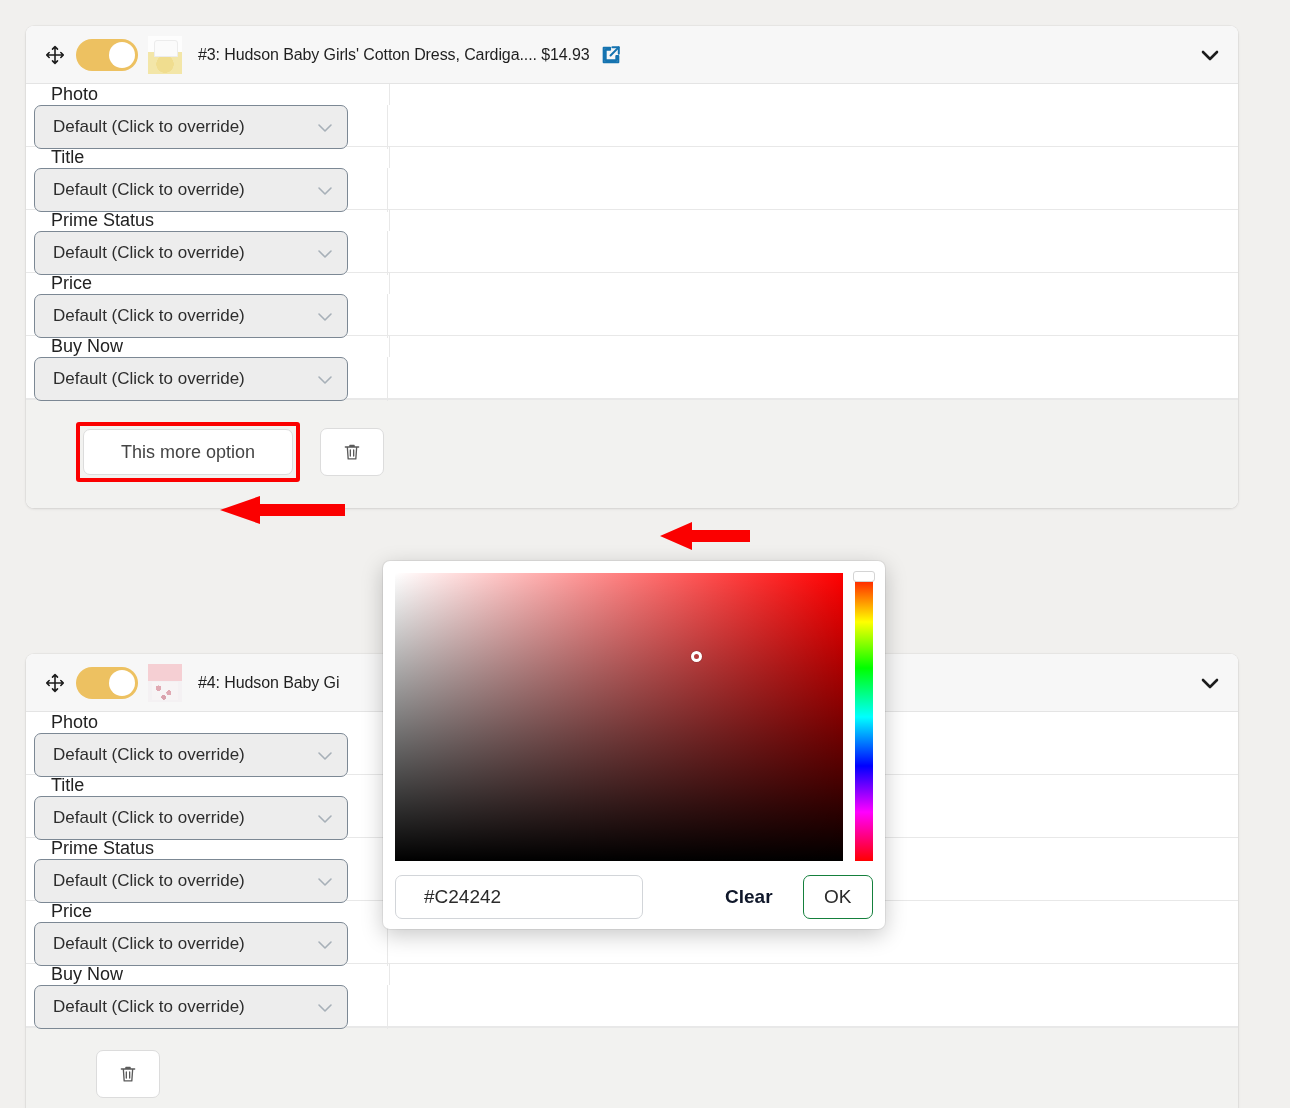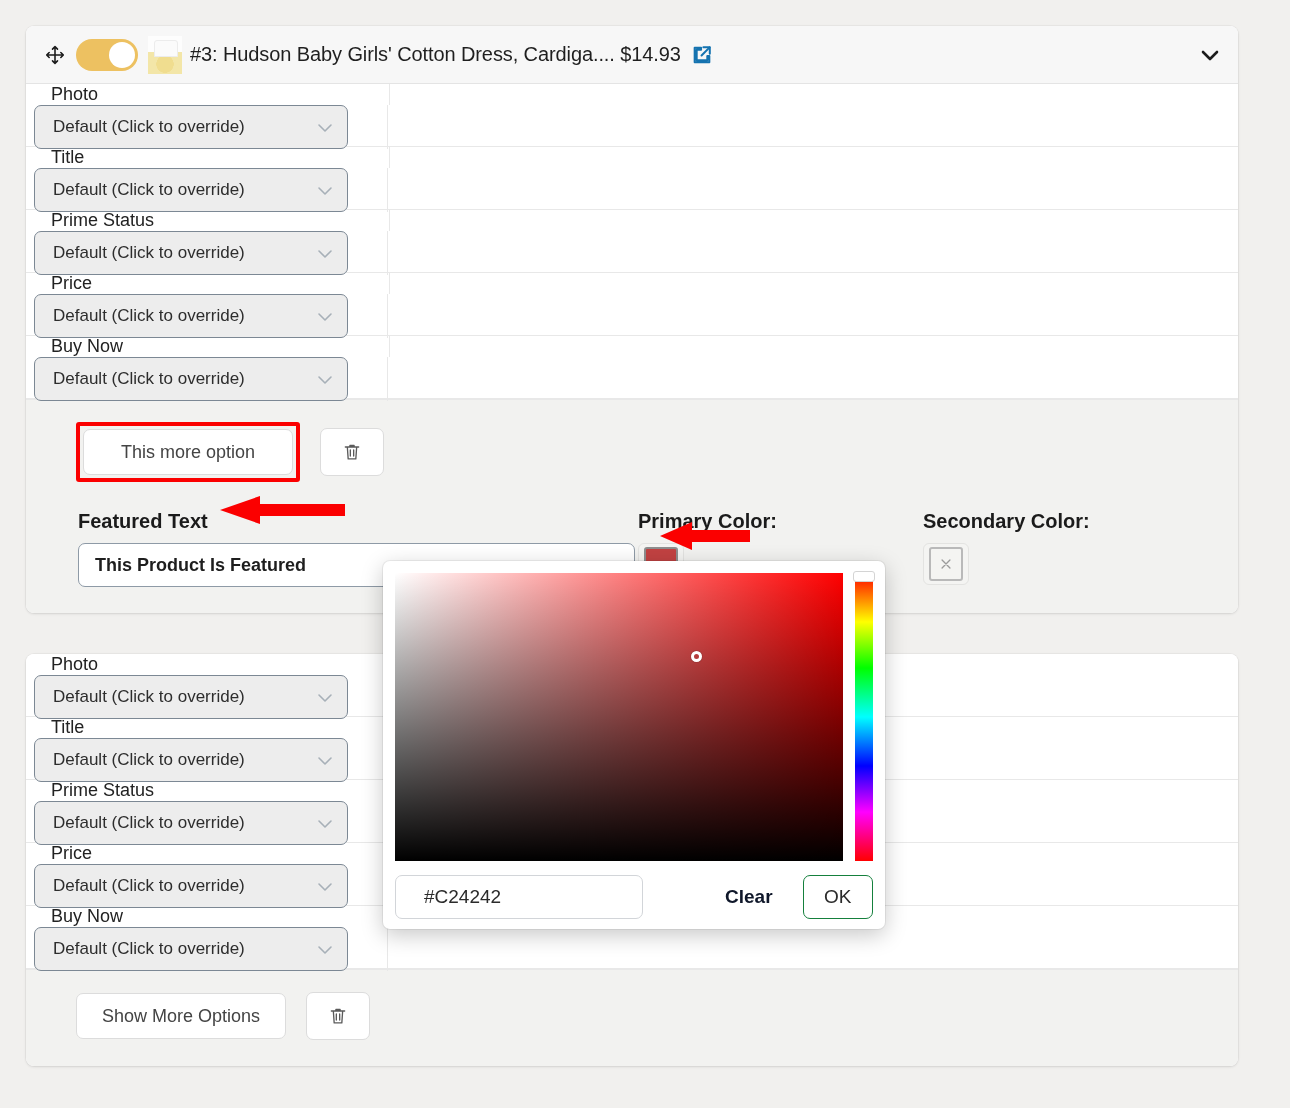--- a/index.html
+++ b/index.html
@@ -94,22 +94,22 @@
     content: "";
     position: absolute;
     left: 4px; top: 18px; width: 26px; height: 18px;
     background:
       radial-gradient(circle at 25% 35%, #e0a9b3 0 12%, transparent 13%),
       radial-gradient(circle at 65% 60%, #e0a9b3 0 12%, transparent 13%),
       radial-gradient(circle at 45% 85%, #d9a2ad 0 11%, transparent 12%),
       #f7f4f5;
   }
   .header-title {
-    margin-left: 8px;
-    font-size: 20px;
+    margin-left: 16px;
+    font-size: 16px;
     color: #1f1f1f;
     letter-spacing: -0.1px;
     white-space: nowrap;
     overflow: hidden;
   }
   .ext-link {
     margin-left: 10px;
     flex: 0 0 auto;
     width: 22px;
     height: 22px;
@@ -490,51 +490,43 @@
         <span class="highlight-box">
           <button class="plain-btn">This more option</button>
         </span>
         <div class="icon-btn">
           <svg width="20" height="22" viewBox="0 0 24 24" fill="none" stroke="#5a5a5a" stroke-width="1.6" stroke-linecap="round" stroke-linejoin="round">
             <path d="M4 6h16M9.5 6V4.2h5V6M6.4 6l1 14.2h9.2L17.6 6M10 9.6v7.2M14 9.6v7.2"></path>
           </svg>
         </div>
       </div>
 
-      <div class="options-area">
-        <div class="opt-group-featured">
-          <span class="opt-label">Featured Text</span>
-          <input class="featured-input" type="text" value="This Product Is Featured" style="">
-        </div>
-        <div class="opt-group-primary">
-          <span class="opt-label">Primary Color:</span>
-          <div class="swatch-wrap">
-            <div class="swatch" style="background:#C24242;">
-              <svg width="15" height="9" viewBox="0 0 16 10" fill="none" stroke="#ffffff" stroke-width="1.7" stroke-linecap="round" stroke-linejoin="round">
-                  <path d="M2 2l6 6 6-6"></path>
-                </svg>
-            </div>
-          </div>
-        </div>
-        <div class="opt-group-secondary">
-          <span class="opt-label">Secondary Color:</span>
-          <div class="swatch-wrap">
-            <div class="swatch empty">
-              <svg width="14" height="14" viewBox="0 0 16 16" fill="none" stroke="#9b9b9b" stroke-width="1.5" stroke-linecap="round">
-                  <path d="M3.5 3.5l9 9M12.5 3.5l-9 9"></path>
-                </svg>
-            </div>
-          </div>
-        </div>
-      </div>
     </div>
   </div>
 
   <div class="card" style="top:654px;">
 
+    <div class="card-header">
+      <span class="drag-handle">
+        <svg width="20" height="20" viewBox="0 0 24 24" fill="none" stroke="#1c1c1c" stroke-width="1.9" stroke-linecap="round" stroke-linejoin="round">
+          <path d="M12 2v20M2 12h20M12 2l-3 3M12 2l3 3M12 22l-3-3M12 22l3-3M2 12l3-3M2 12l3 3M22 12l-3-3M22 12l-3 3"></path>
+        </svg>
+      </span>
+      <div class="toggle">
+        <div class="knob"></div>
+      </div>
+      <div class="thumb dressB"></div>
+      <div class="header-title">#4: Hudson Baby Gi</div>
+      <div class="header-spacer"></div>
+      <div class="header-chevron">
+        <svg width="24" height="24" viewBox="0 0 24 24" fill="none" stroke="#1c1c1c" stroke-width="2.6" stroke-linecap="round" stroke-linejoin="round">
+          <path d="M5 9l7 7 7-7"></path>
+        </svg>
+      </div>
+    </div>
 
     <div class="row">
       <div class="cell-label">Photo</div>
       <div class="cell-control">
         <div class="select-box">
           <span>Default (Click to override)</span>
           <span class="select-caret">
             <svg width="16" height="10" viewBox="0 0 16 10" fill="none" stroke="#a7b0b8" stroke-width="1.6" stroke-linecap="round" stroke-linejoin="round">
                 <path d="M2 2l6 6 6-6"></path>
               </svg>
@@ -599,21 +591,20 @@
                 <path d="M2 2l6 6 6-6"></path>
               </svg>
           </span>
         </div>
       </div>
       <div class="cell-extra"></div>
     </div>
 
     <div class="card-footer">
       <div class="btn-row">
-        <button class="plain-btn">Show More Options</button>
         <div class="icon-btn">
           <svg width="20" height="22" viewBox="0 0 24 24" fill="none" stroke="#5a5a5a" stroke-width="1.6" stroke-linecap="round" stroke-linejoin="round">
             <path d="M4 6h16M9.5 6V4.2h5V6M6.4 6l1 14.2h9.2L17.6 6M10 9.6v7.2M14 9.6v7.2"></path>
           </svg>
         </div>
       </div>
     </div>
   </div>
 
   <svg class="arrow" style="left:220px; top:494px; z-index:70;" width="125" height="32" viewBox="0 0 125 32">

